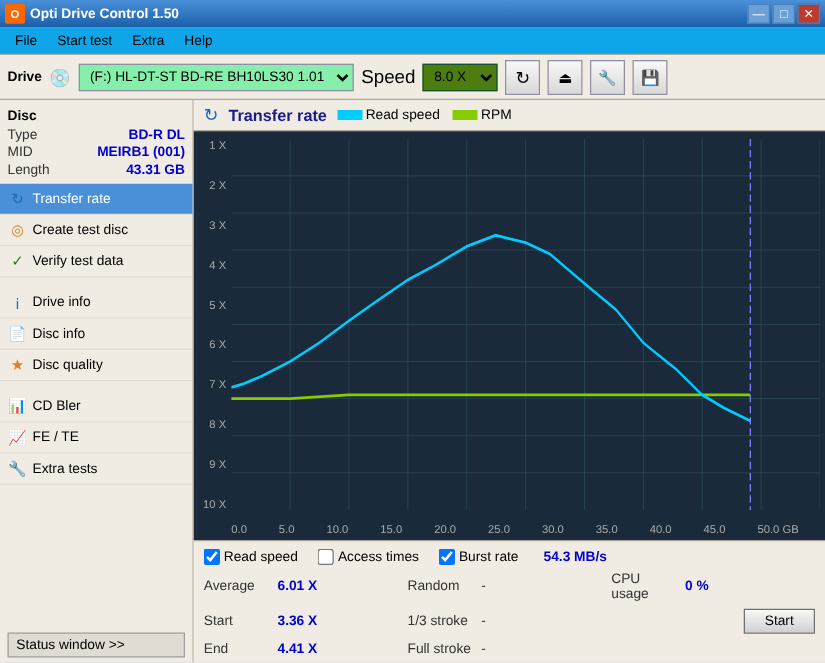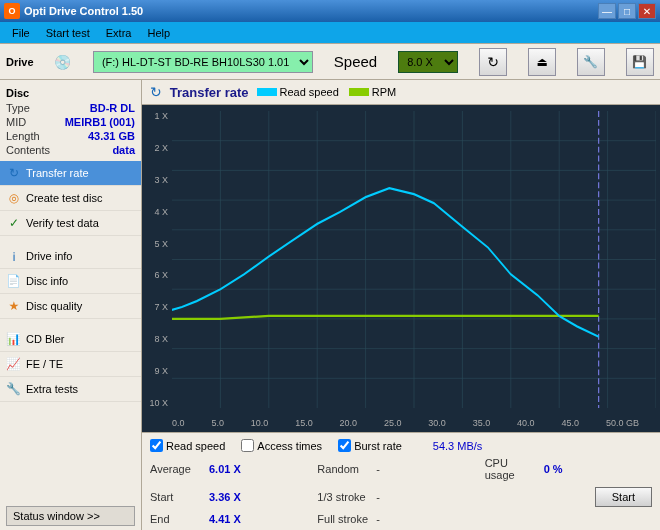--- a/index.html
+++ b/index.html
@@ -20,33 +20,33 @@
     
     .menu-bar {
       background: #0ea5e9; height: 22px; display: flex; align-items: center;
       border-bottom: 1px solid #b0a898; padding: 0 4px;
     }
     .menu-item { padding: 2px 8px; cursor: pointer; font-size: 11px; }
 
     
     .toolbar {
       background: #f0ece4; height: 36px; display: flex; align-items: center;
-      padding: 0 6px; gap: 6px; border-bottom: 1px solid #b0a898; justify-content: space-between;
+      padding: 0 6px; gap: 6px; border-bottom: 1px solid #b0a898;
     }
     .toolbar-label { font-weight: bold; font-size: 11px; }
     .drive-select { height: 22px; padding: 0 4px; background: #86efac; border: 1px solid #9090a0; font-size: 11px; width: 220px; }
     .speed-label { font-size: 15px; }
     .speed-select { height: 22px; padding: 0 4px; background: #4d7c0f; border: 1px solid #14532d; font-size: 11px; width: 60px; }
     .toolbar-btn { width: 28px; height: 28px; background: linear-gradient(to bottom, #f8f8f8, #d8d8d8); border: 1px solid #9090a0; cursor: pointer; display: flex; align-items: center; justify-content: center; font-size: 14px; }
 
     
     .main { display: flex; height: calc(530px - 22px - 22px - 36px); }
 
     
-    .sidebar { width: 142px; background: #f0ece4; border-right: 1px solid #b0a898; display: flex; flex-direction: column; }
+    .sidebar { width: 155px; background: #f0ece4; border-right: 1px solid #b0a898; display: flex; flex-direction: column; }
     .disc-section { padding: 4px 6px; }
     .disc-title { font-weight: bold; font-size: 11px; padding: 3px 0 2px 0; }
     .disc-row { display: flex; justify-content: space-between; padding: 1px 0; }
     .disc-label { color: #333; }
     .disc-value { color: #0000cc; font-weight: bold; }
     .disc-value.data { color: #0000cc; }
     .sidebar-nav { flex: 1; }
     .sidebar-item {
       display: flex; align-items: center; padding: 4px 6px; cursor: pointer;
       gap: 4px; border-bottom: 1px solid #e0dcd4;
@@ -80,21 +80,21 @@
 
     
     .x-labels { position: absolute; bottom: 2px; left: 30px; right: 4px; display: flex; justify-content: space-between; }
     .x-label { font-size: 9px; color: #aaa; }
 
     
     .stats-section { background: #f0ece4; border-top: 1px solid #b0a898; padding: 4px 8px; }
     .checkboxes { display: flex; gap: 16px; align-items: center; padding: 2px 0 4px 0; }
     .checkbox-item { display: flex; align-items: center; gap: 3px; }
     .checkbox-item input { margin: 0; }
-    .burst-rate { color: #0000cc; font-weight: normal; margin-left: 15px; }
+    .burst-rate { color: #0000cc; font-weight: bold; margin-left: 4px; }
     .stat-row { display: flex; gap: 4px; align-items: center; padding: 1px 0; }
     .stat-label { width: 55px; color: #333; }
     .stat-value { color: #0000cc; font-weight: bold; width: 45px; }
     .stat-value2 { color: #333; }
 
     .start-btn-row { display: flex; justify-content: flex-end; padding: 2px 0; }
     .start-btn { background: linear-gradient(to bottom, #f8f8f8, #d0d0d0); border: 1px solid #707070; padding: 3px 16px; cursor: pointer; font-size: 11px; }
 
     
     .icon-blue { color: #1a6ab8; }
@@ -150,24 +150,20 @@
         <span class="disc-value">BD-R DL</span>
       </div>
       <div class="disc-row">
         <span class="disc-label">MID</span>
         <span class="disc-value">MEIRB1 (001)</span>
       </div>
       <div class="disc-row">
         <span class="disc-label">Length</span>
         <span class="disc-value">43.31 GB</span>
       </div>
-      <div class="disc-row">
-        <span class="disc-label">Contents</span>
-        <span class="disc-value data">data</span>
-      </div>
     </div>
 
     <div class="sidebar-nav">
       <div class="sidebar-item active">
         <span class="sidebar-item-icon icon-blue">↻</span>
         <span>Transfer rate</span>
       </div>
       <div class="sidebar-item">
         <span class="sidebar-item-icon icon-orange">◎</span>
         <span>Create test disc</span>

